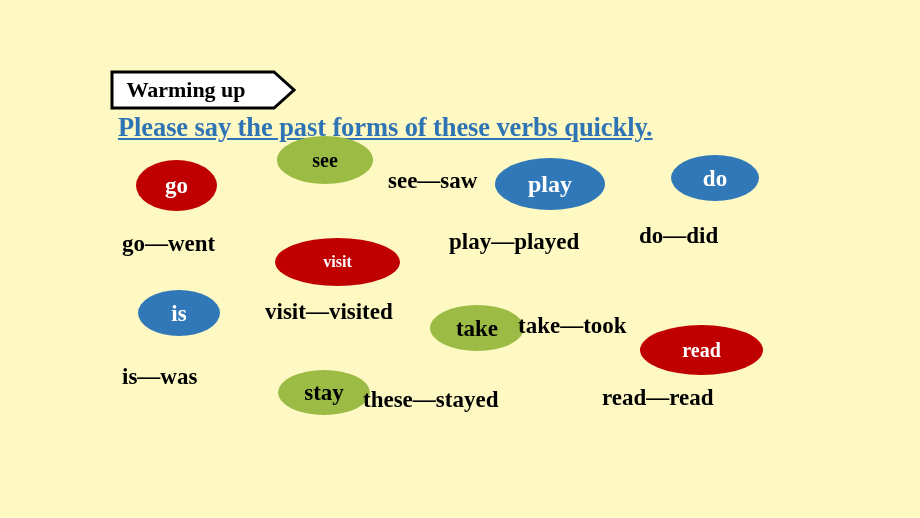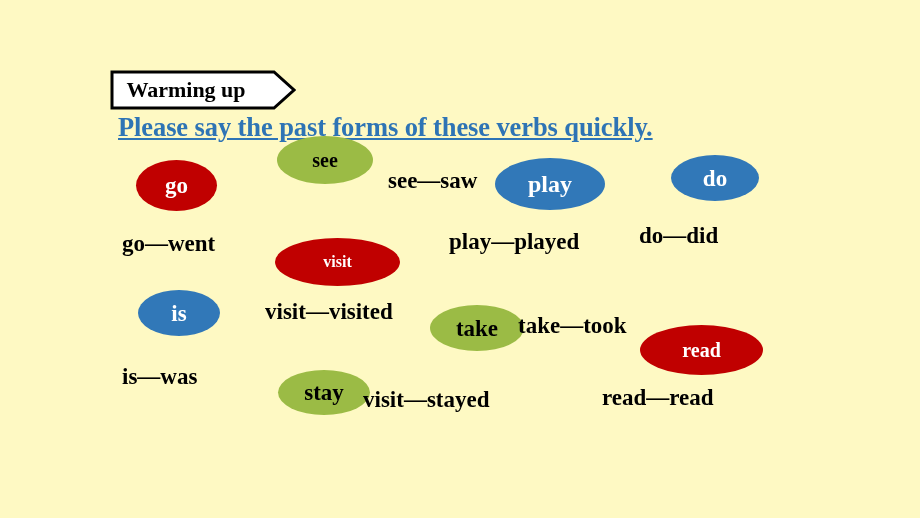--- a/index.html
+++ b/index.html
@@ -112,17 +112,17 @@
       <div class="bubble" style="left: 278px; top: 370px; width: 92px; height: 45px; background: rgb(155, 187, 69); color: rgb(0, 0, 0); font-size: 23px;">stay</div>
     </div>
   <div id="answer-layer">
       <div class="answer" style="left: 360px; top: 169px; margin-left: 28px;">see—saw</div>
       <div class="answer" style="left: 122px; top: 232px;">go—went</div>
       <div class="answer" style="left: 449px; top: 230px;">play—played</div>
       <div class="answer" style="left: 639px; top: 224px;">do—did</div>
       <div class="answer" style="left: 265px; top: 300px;">visit—visited</div>
       <div class="answer" style="left: 518px; top: 314px;">take—took</div>
       <div class="answer" style="left: 122px; top: 365px;">is—was</div>
-      <div class="answer" style="left: 363px; top: 388px;">visit—stayed</div>
+      <div class="answer" style="left: 363px; top: 388px;">these—stayed</div>
       <div class="answer" style="left: 602px; top: 386px;">read—read</div>
     </div>
 
 </div>
 
 </body></html>

